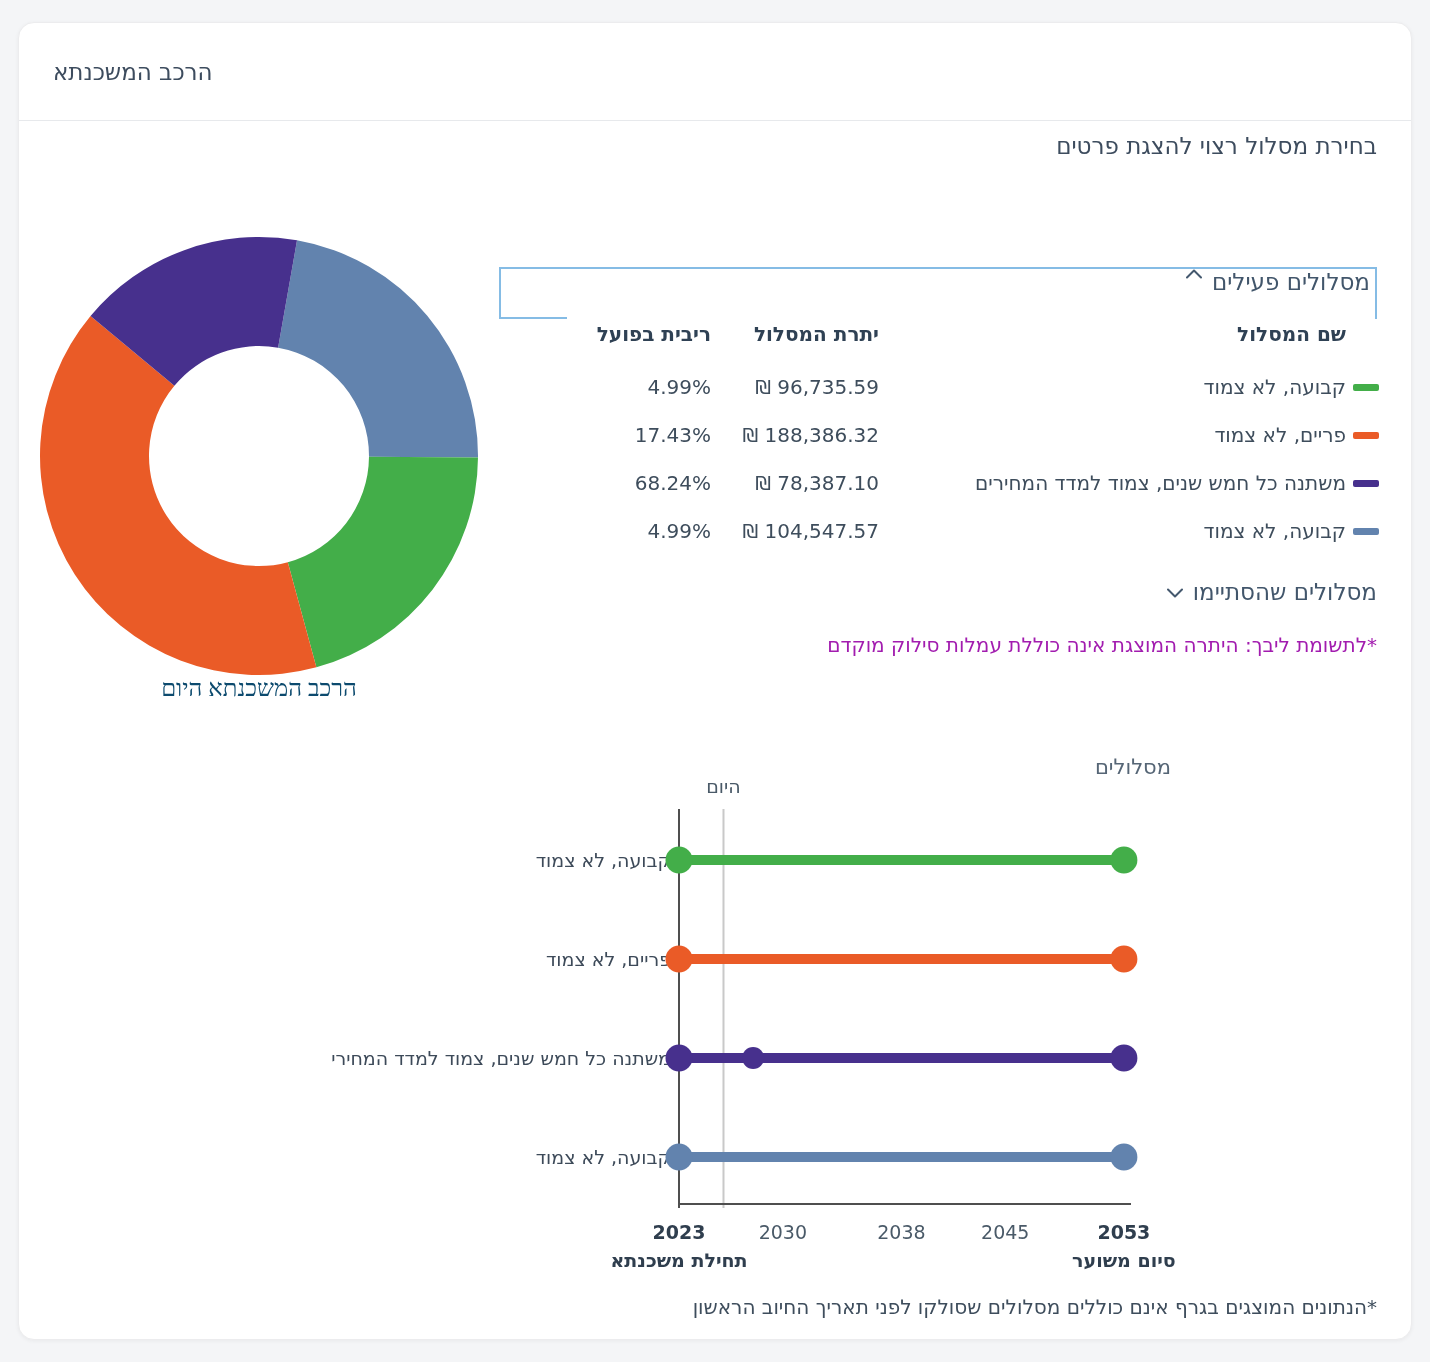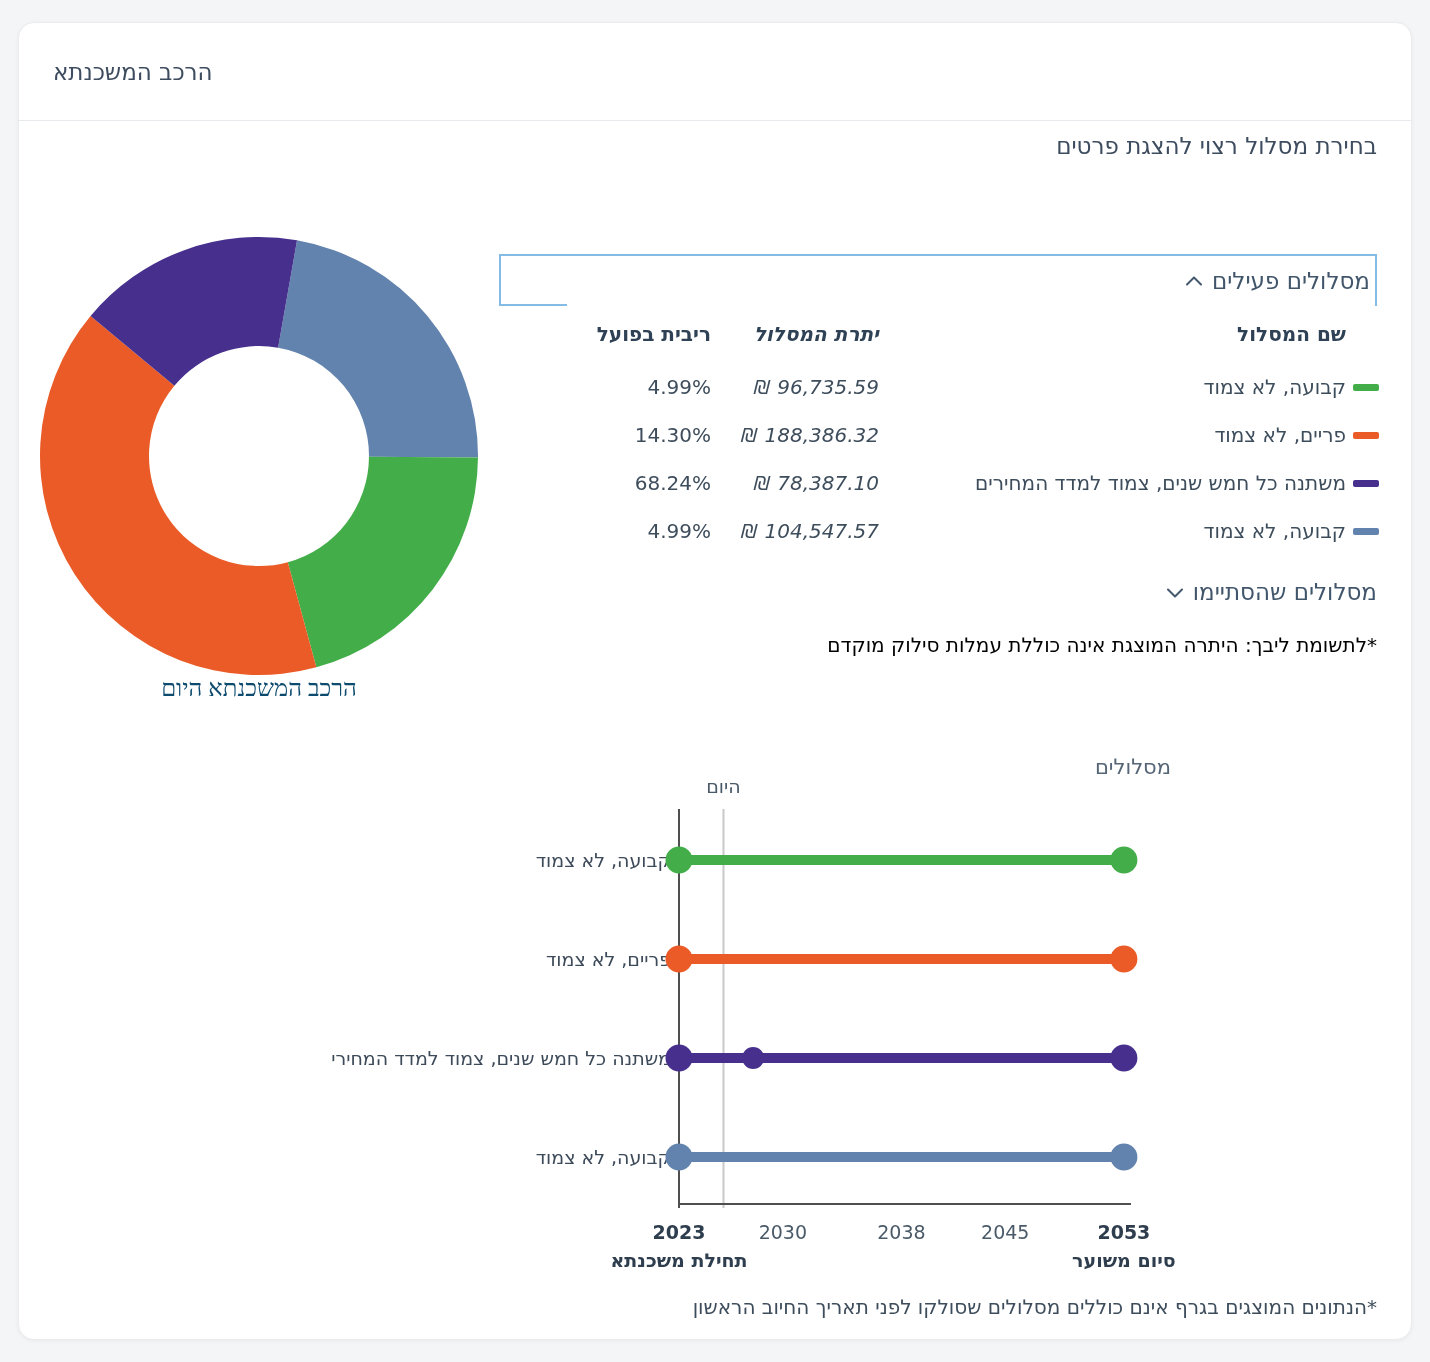--- a/index.html
+++ b/index.html
@@ -25,49 +25,49 @@
     direction:rtl;white-space:nowrap;
   }
   
   .donut-wrap{position:absolute;left:20px;top:213px;width:440px;height:440px;}
   .donut-caption{
     position:absolute;left:20px;top:652px;width:440px;text-align:center;
     font-size:24px;color:#0c4a6e;direction:rtl;white-space:nowrap;font-family:Liberation Serif, serif;
   }
   
   .active-box{
-    position:absolute;left:480px;top:231px;width:878px;height:52px;
+    position:absolute;left:480px;top:244px;width:878px;height:52px;
     box-sizing:border-box;border:2px solid #85bce5;border-bottom:none;
-    direction:rtl;display:flex;align-items:center;gap:10px;
+    direction:rtl;display:flex;align-items:flex-start;gap:10px;
     padding:0 5px;cursor:pointer;background:transparent;
   }
   .active-box::after{
     content:"";position:absolute;left:0;bottom:0;width:66px;height:2px;background:#85bce5;
   }
   .acc-label{font-size:23px;color:#42566b;white-space:nowrap;}
   .chev{flex:0 0 auto;}
   
   .table{position:absolute;left:542px;top:296px;width:818px;direction:rtl;}
   .thead,.trow{display:flex;align-items:center;white-space:nowrap;}
   .thead{height:30px;font-weight:700;font-size:20px;color:#2f4154;}
   .rows{margin-top:14px;}
   .trow{height:48px;font-size:20px;color:#3e4d5c;cursor:pointer;}
   .dash-cell{width:33px;display:flex;align-items:center;}
   .dash{width:26px;height:7px;border-radius:2px;display:inline-block;}
   .name-cell{flex:1;text-align:right;}
-  .balance-cell{width:168px;font-style:italic;}
+  .balance-cell{width:168px;}
   .rate-cell{width:150px;text-align:right;}
   .num{direction:ltr;unicode-bidi:isolate;}
   
   .completed-header{
     position:absolute;right:34px;top:556px;direction:rtl;display:flex;
     align-items:center;gap:10px;font-size:23px;color:#42566b;cursor:pointer;white-space:nowrap;
   }
   .note{
-    position:absolute;right:34px;top:610px;font-size:20px;color:#000000;
+    position:absolute;right:34px;top:610px;font-size:20px;color:#a21caf;
     direction:rtl;white-space:nowrap;
   }
   
   .timeline-wrap{position:absolute;left:312px;top:723px;width:1070px;height:560px;}
   .tl-title{font-size:21px;fill:#566676;}
   .tl-today{font-size:19px;fill:#4a5a68;}
   .tl-row-label{font-size:19px;fill:#3d4a59;}
   .tl-tick{font-size:19px;fill:#4a5a68;}
   .tl-tick-bold{font-size:19px;fill:#2f3e4e;font-weight:700;}
   .tl-sub{font-size:19px;fill:#2f3e4e;font-weight:700;}
@@ -117,21 +117,21 @@
           <div class="name-cell">קבועה, לא צמוד</div>
           <div class="balance-cell"><span class="num">₪ 96,735.59</span></div>
           <div class="rate-cell"><span class="num">4.99%</span></div>
         </div>
         <div class="trow">
           <div class="dash-cell">
             <span class="dash" style="background: rgb(234, 91, 39);"></span>
           </div>
           <div class="name-cell">פריים, לא צמוד</div>
           <div class="balance-cell"><span class="num">₪ 188,386.32</span></div>
-          <div class="rate-cell"><span class="num">14.30%</span></div>
+          <div class="rate-cell"><span class="num">17.43%</span></div>
         </div>
         <div class="trow">
           <div class="dash-cell">
             <span class="dash" style="background: rgb(71, 48, 141);"></span>
           </div>
           <div class="name-cell">משתנה כל חמש שנים, צמוד למדד המחירים</div>
           <div class="balance-cell"><span class="num">₪ 78,387.10</span></div>
           <div class="rate-cell"><span class="num">68.24%</span></div>
         </div>
         <div class="trow">

